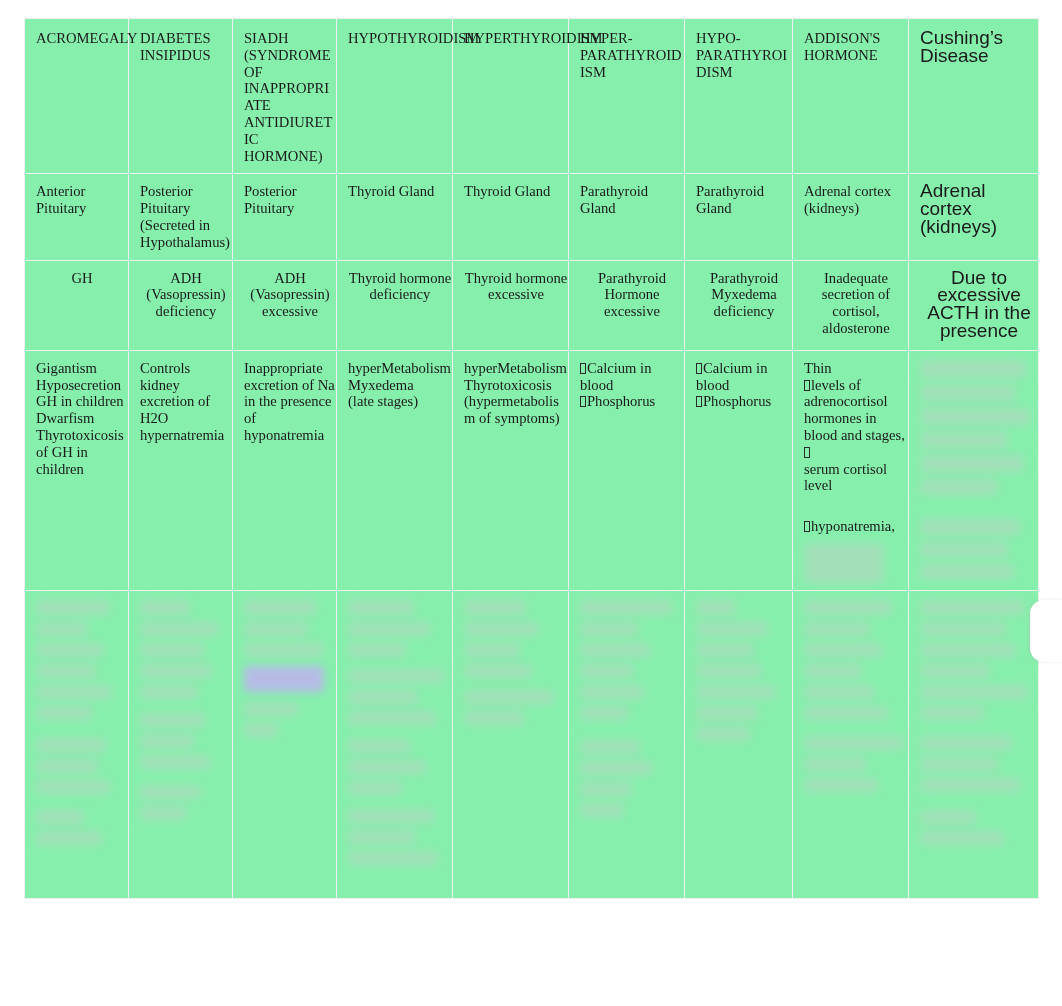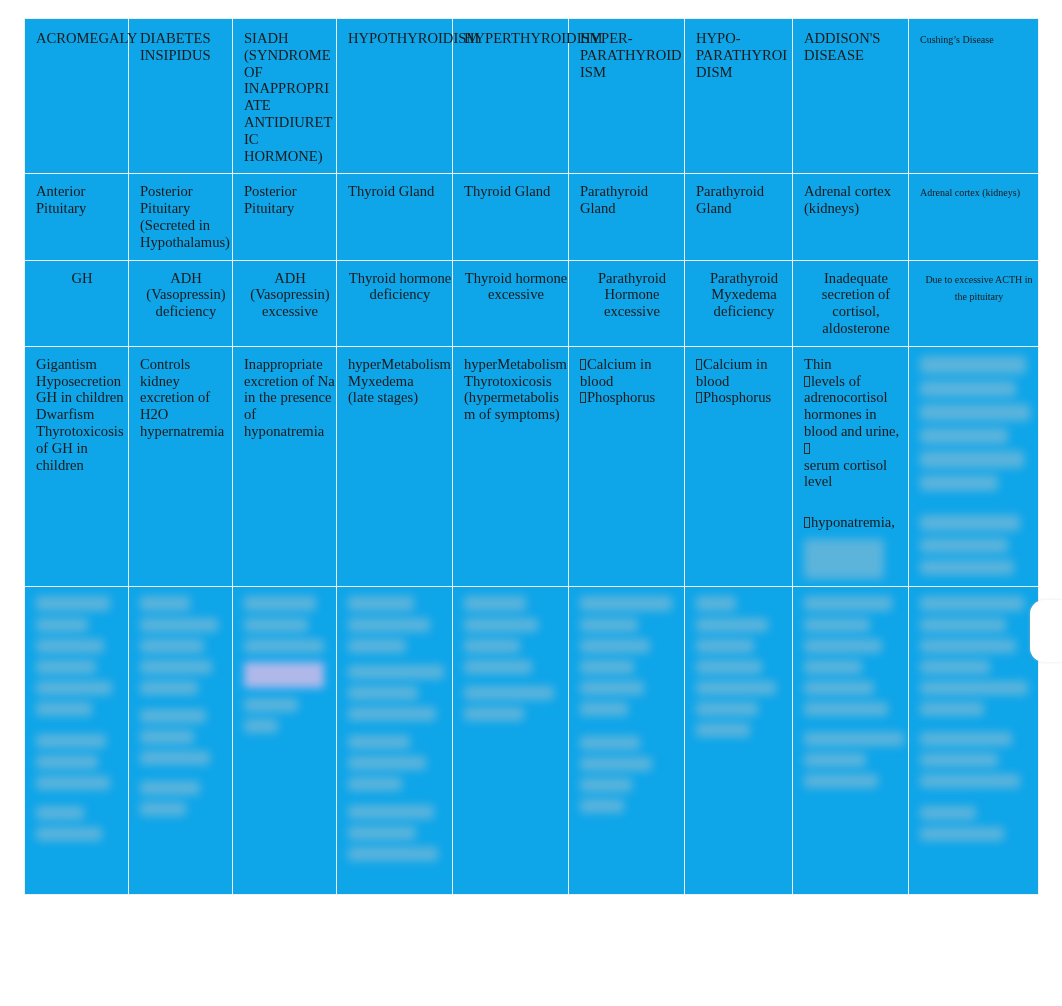--- a/index.html
+++ b/index.html
@@ -22,21 +22,21 @@
   #table-wrap {
     position: absolute;
     left: 24px;
     top: 18px;
     width: 1014px;
   }
   table.matrix {
     border-collapse: collapse;
     table-layout: fixed;
     width: 1014px;
-    background: #0ea5e9;
+    background: #86efac;
   }
   table.matrix td {
     border: 1px solid #efefef;
     vertical-align: top;
     padding: 9px 0 9px 11px;
     font-size: 14.6px;
     line-height: 16.8px;
     overflow: visible;
     white-space: normal;
     word-wrap: break-word;
@@ -59,22 +59,22 @@
     height: 74px;
   }
   .nowrap-overflow {
     white-space: nowrap;
     overflow: visible;
     display: block;
   }
 
   
   .alt-face {
-    font-family: Liberation Serif, serif;
-    font-size: 10px;
+    font-family: Liberation Sans, sans-serif;
+    font-size: 19px;
     line-height: 15.4px;
   }
 
   
   .tofu {
     display: inline-block;
     width: 6px;
     height: 11px;
     border: 1px solid #2a2a2a;
     vertical-align: -1px;
@@ -154,21 +154,21 @@
         <td>
           <span class="nowrap-overflow">HYPERTHYROIDISM</span>
         </td>
         <td>
           <span>HYPER-PARATHYROIDISM</span>
         </td>
         <td>
           <span>HYPO-PARATHYROIDISM</span>
         </td>
         <td>
-          <span>ADDISON'S DISEASE</span>
+          <span>ADDISON'S HORMONE</span>
         </td>
         <td>
           <span class="alt-face">Cushing’s Disease</span>
         </td>
       </tr>
 
       <tr class="row-gland">
         <td><span>Anterior Pituitary</span></td>
         <td><span>Posterior Pituitary (Secreted in Hypothalamus)</span></td>
         <td><span>Posterior Pituitary</span></td>
@@ -182,21 +182,21 @@
 
       <tr class="row-hormone">
         <td><span>GH</span></td>
         <td><span>ADH (Vasopressin) deficiency</span></td>
         <td><span>ADH (Vasopressin) excessive</span></td>
         <td><span>Thyroid hormone deficiency</span></td>
         <td><span>Thyroid hormone excessive</span></td>
         <td><span>Parathyroid Hormone excessive</span></td>
         <td><span>Parathyroid Myxedema deficiency</span></td>
         <td><span>Inadequate secretion of cortisol, aldosterone</span></td>
-        <td><span class="alt-face">Due to excessive ACTH in the pituitary</span></td>
+        <td><span class="alt-face">Due to excessive ACTH in the presence</span></td>
       </tr>
 
       <tr class="row-notes">
         <td>
           <span class="ln">Gigantism</span>
           <span class="ln">Hyposecretion GH in children</span>
           <span class="ln">Dwarfism</span>
           <span class="ln">Thyrotoxicosis of GH in children</span>
         </td>
         <td>
@@ -219,21 +219,21 @@
         <td>
           <span class="ln"><i class="tofu"></i><span>Calcium in blood</span></span>
           <span class="ln"><i class="tofu"></i><span>Phosphorus</span></span>
         </td>
         <td>
           <span class="ln"><i class="tofu"></i><span>Calcium in blood</span></span>
           <span class="ln"><i class="tofu"></i><span>Phosphorus</span></span>
         </td>
         <td>
           <span class="ln">Thin</span>
-          <span class="ln"><i class="tofu"></i><span>levels of adrenocortisol hormones in blood and urine,</span> <i class="tofu"></i></span>
+          <span class="ln"><i class="tofu"></i><span>levels of adrenocortisol hormones in blood and stages,</span> <i class="tofu"></i></span>
           <span class="ln">serum cortisol level</span>
           <span class="ln" style="margin-top:24px"><i class="tofu"></i><span>hyponatremia,</span></span>
           <span class="blur-block" style="width:80px;height:40px;margin-top:8px"></span>
         </td>
         <td>
           <span class="blur-block" style="width:106px;height:18px"></span>
           <span class="blur-block" style="width:96px;height:16px"></span>
           <span class="blur-block" style="width:110px;height:17px"></span>
           <span class="blur-block" style="width:88px;height:16px"></span>
           <span class="blur-block" style="width:104px;height:17px"></span>

